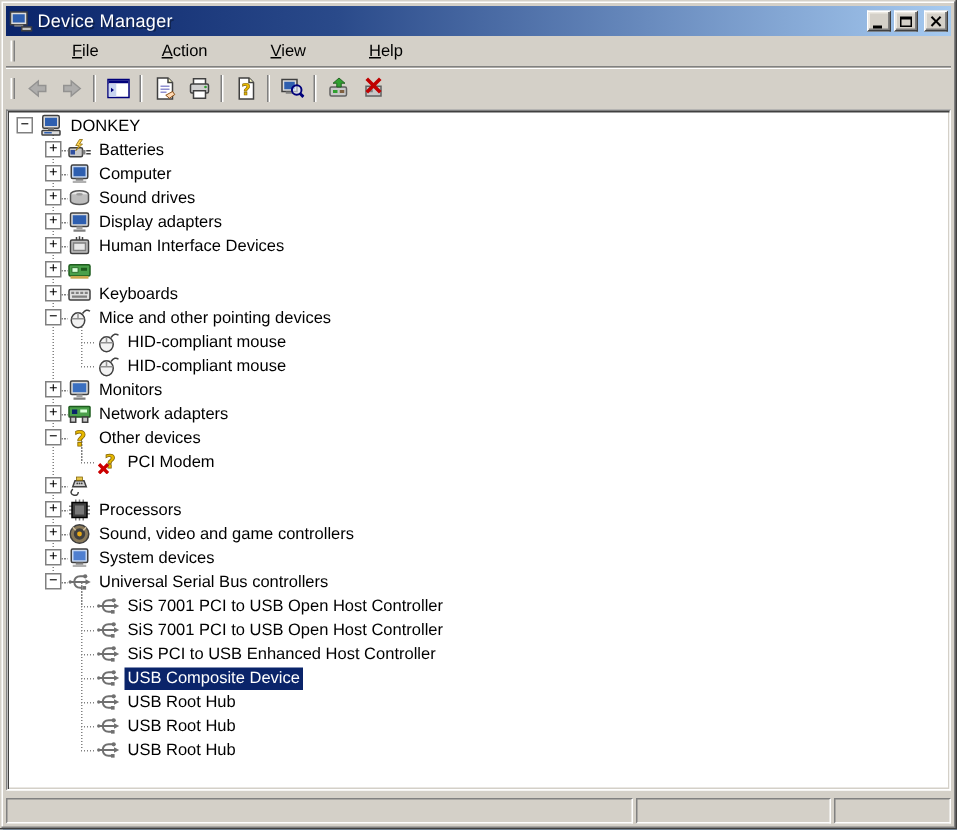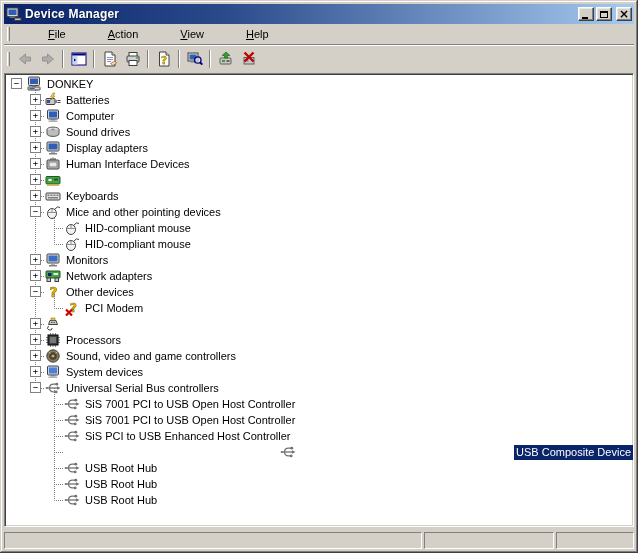--- a/index.html
+++ b/index.html
@@ -9,21 +9,21 @@
     box-shadow: inset -1px -1px 0 #404040, inset 1px 1px 0 #d4d0c8,
                 inset -2px -2px 0 #808080, inset 2px 2px 0 #ffffff;
     display:flex;flex-direction:column;
   }
   
   .titlebar{
     height:20px;flex:0 0 20px;display:flex;align-items:center;padding:0 2px;
     background:linear-gradient(90deg,#0a246a 0%,#2a4a8a 35%,#a6caf0 100%);
   }
   .titlebar .wicon{width:16px;height:16px;margin-right:3px;flex:0 0 16px;}
-  .titlebar .ttext{color:#fff;font-weight:bold;font-size:12px;letter-spacing:0.2px;
+  .titlebar .ttext{color:#fff;font-weight:normal;font-size:12px;letter-spacing:0.2px;
     text-shadow:1px 1px 0 rgba(0,0,0,0.4);flex:1;white-space:nowrap;overflow:hidden;}
   .tb-btn{
     width:16px;height:14px;margin-left:2px;background:#d4d0c8;position:relative;
     border:1px solid;border-color:#ffffff #404040 #404040 #ffffff;
     box-shadow: inset -1px -1px 0 #808080, inset 1px 1px 0 #ece9e2;
     display:flex;align-items:center;justify-content:center;cursor:default;
   }
   .glyph-min{display:block;width:6px;height:2px;background:#000;margin-top:7px;margin-right:3px;}
   .glyph-max{display:block;width:8px;height:7px;border:1px solid #000;border-top:2px solid #000;}
   .glyph-close{font-size:12px;font-weight:bold;color:#000;line-height:10px;font-family:"DejaVu Sans",sans-serif;}
@@ -559,21 +559,21 @@
                 <path d="M4.5 8 q0.2 3.8 4 3.8 h1.5"></path>
               </g>
               <path d="M12 6.2 l3.5 1.8 l-3.5 1.8 z" fill="#707070"></path>
               <circle cx="11.8" cy="4.2" r="1.4" fill="#707070"></circle>
               <rect x="10" y="10.7" width="2.4" height="2.4" fill="#707070"></rect>
               <circle cx="1.8" cy="8" r="1.1" fill="#707070"></circle>
             </svg>
           </span>
           <span class="node-label">SiS PCI to USB Enhanced Host Controller</span>
         </div>
-        <div class="tree-row" style="padding-left: 40px; justify-content: space-between;">
+        <div class="tree-row" style="padding-left: 40px;">
           <span class="gutter"></span>
           <span class="node-icon">
             <svg xmlns="http://www.w3.org/2000/svg" viewBox="0 0 16 16">
               <g stroke="#707070" stroke-width="1.3" fill="none">
                 <path d="M1.5 8 h11"></path>
                 <path d="M4.5 8 q0.2 -3.8 4 -3.8 h2.5"></path>
                 <path d="M4.5 8 q0.2 3.8 4 3.8 h1.5"></path>
               </g>
               <path d="M12 6.2 l3.5 1.8 l-3.5 1.8 z" fill="#707070"></path>
               <circle cx="11.8" cy="4.2" r="1.4" fill="#707070"></circle>

